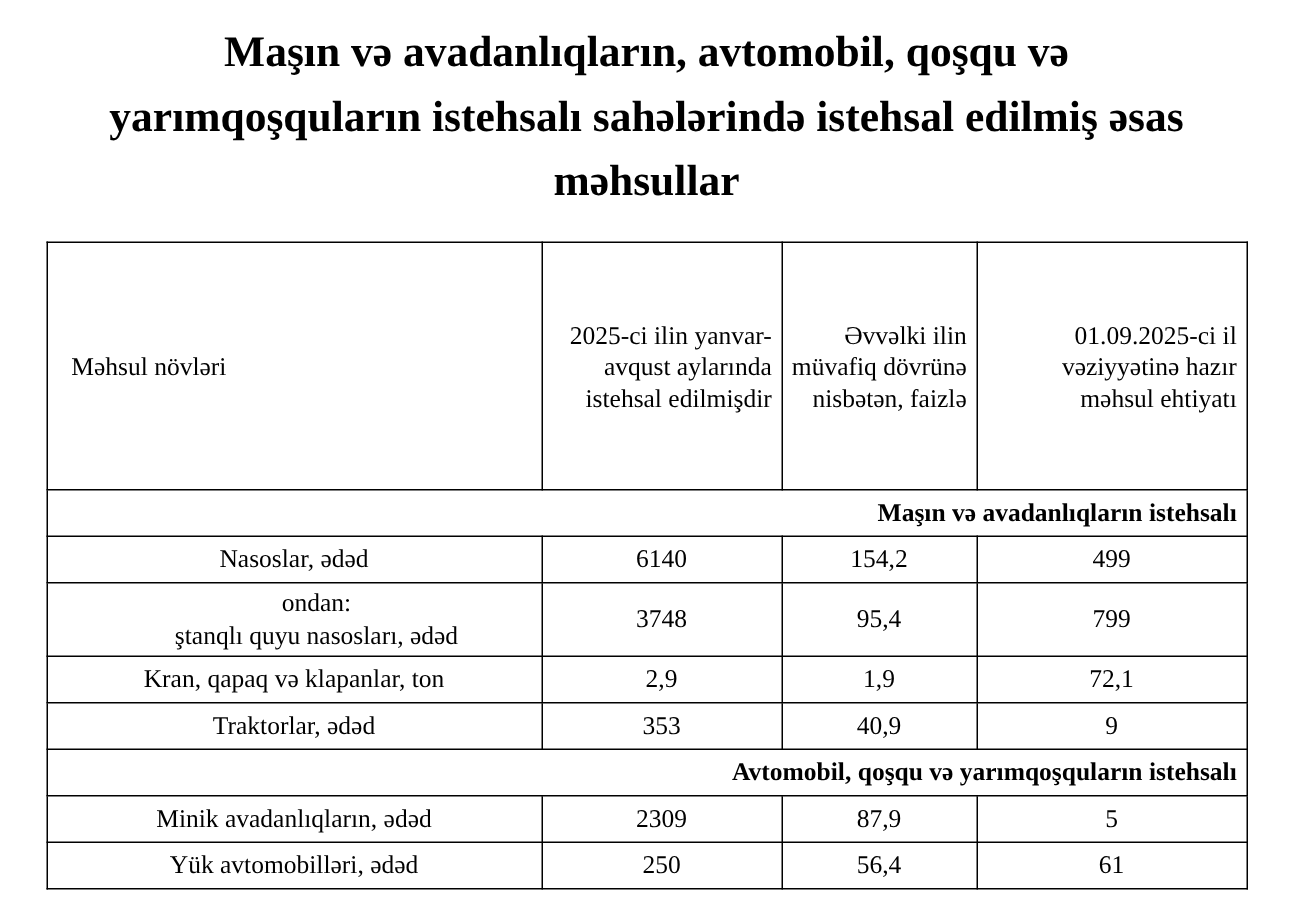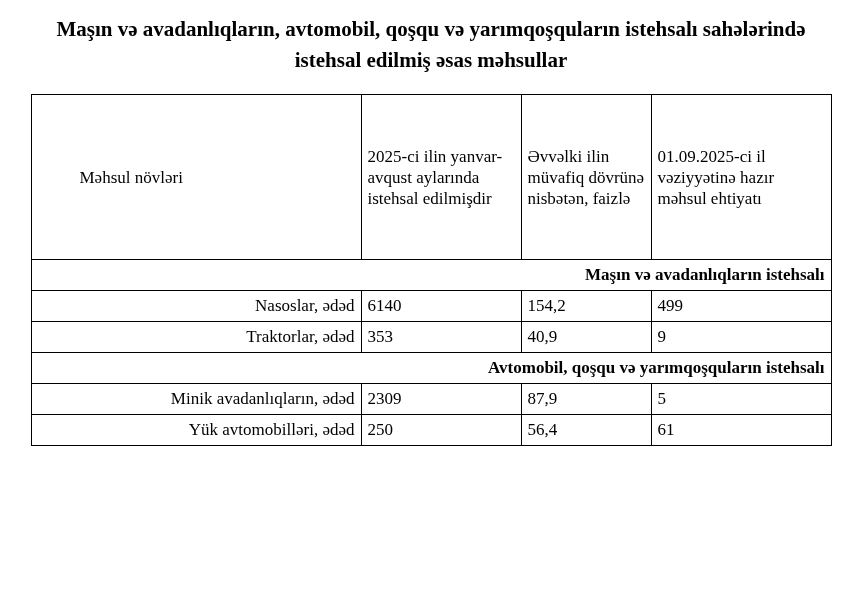--- a/index.html
+++ b/index.html
@@ -16,79 +16,79 @@
   }
   .page {
     width: 862px;
     height: 599px;
     box-sizing: border-box;
     padding: 14px 28px 0 28px;
   }
   .doc-title {
     font-family: "Liberation Serif", serif;
     font-weight: bold;
-    font-size: 21px;
-    line-height: 31px;
+    font-size: 29px;
+    line-height: 43px;
     text-align: center;
     margin: 0 auto 18px auto;
     width: 770px;
   }
   table.data-table {
     border-collapse: collapse;
     margin: 0 auto;
     width: 800px;
     table-layout: fixed;
   }
   table.data-table td,
   table.data-table th {
     border: 1px solid #000000;
     font-family: "Liberation Serif", serif;
     font-size: 17px;
     vertical-align: middle;
     padding: 2px 6px;
   }
   
   .head-cell {
-    text-align: left;
+    text-align: right;
     font-weight: normal;
     line-height: 21px;
     height: 160px;
     padding: 4px 8px;
   }
   .head-cell.label-col {
     text-align: left;
-    padding-left: 48px;
+    padding-left: 16px;
   }
   col.c1 { width: 330px; }
   col.c2 { width: 160px; }
   col.c3 { width: 130px; }
   col.c4 { width: 180px; }
 
   .section-row td {
     font-weight: bold;
     text-align: right;
     padding: 3px 6px 3px 10px;
     height: 26px;
   }
   .row-label {
-    text-align: right;
+    text-align: center;
     padding-left: 10px;
     height: 26px;
     white-space: pre-line;
   }
   .row-label.indent {
     padding-left: 36px;
   }
   .row-label.two-line {
     line-height: 22px;
     padding-top: 2px;
     padding-bottom: 2px;
   }
   .num {
-    text-align: left;
+    text-align: center;
     padding-right: 14px;
   }
   .num.dash {
     padding-right: 22px;
   }
 </style>
 </head>
 <body>
 
 <div class="page">
@@ -116,21 +116,34 @@
         <td colspan="4">Maşın və avadanlıqların istehsalı</td>
       </tr>
 
       <tr>
         <td class="row-label">Nasoslar, ədəd</td>
         <td class="num">6140</td>
         <td class="num">154,2</td>
         <td class="num">499</td>
       </tr>
 
+      <tr>
+        <td class="row-label indent two-line">ondan:
+ştanqlı quyu nasosları, ədəd</td>
+        <td class="num">3748</td>
+        <td class="num">95,4</td>
+        <td class="num">799</td>
+      </tr>
 
+      <tr>
+        <td class="row-label">Kran, qapaq və klapanlar, ton</td>
+        <td class="num">2,9</td>
+        <td class="num">1,9</td>
+        <td class="num">72,1</td>
+      </tr>
 
 
       <tr>
         <td class="row-label">Traktorlar, ədəd</td>
         <td class="num">353</td>
         <td class="num">40,9</td>
         <td class="num">9</td>
       </tr>
 
       <tr class="section-row">

